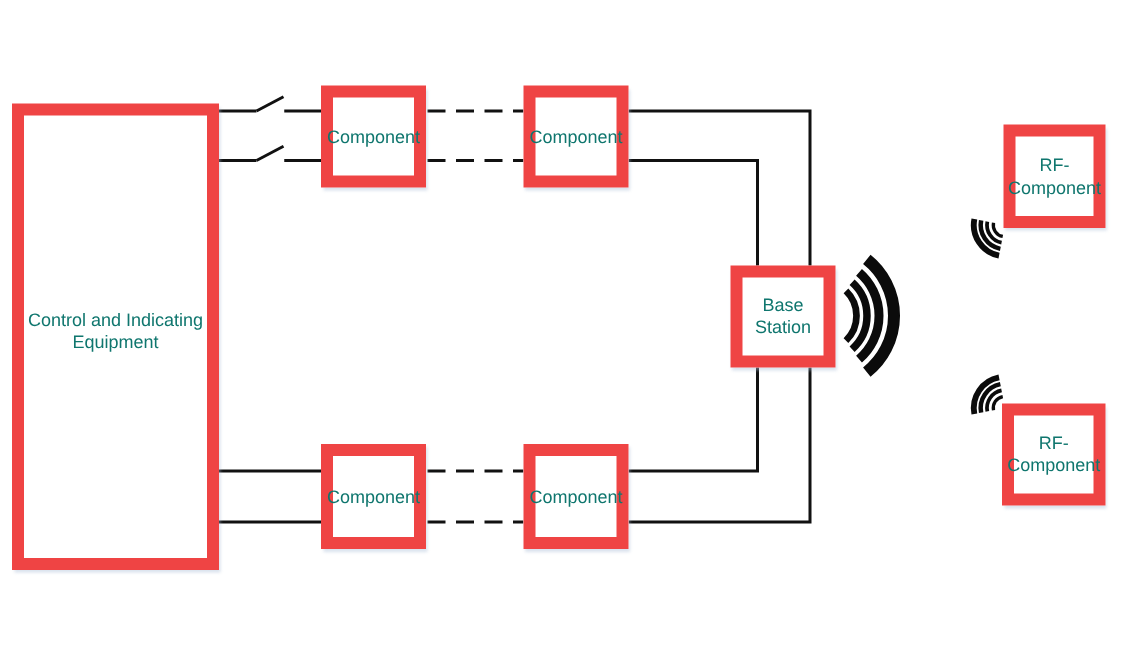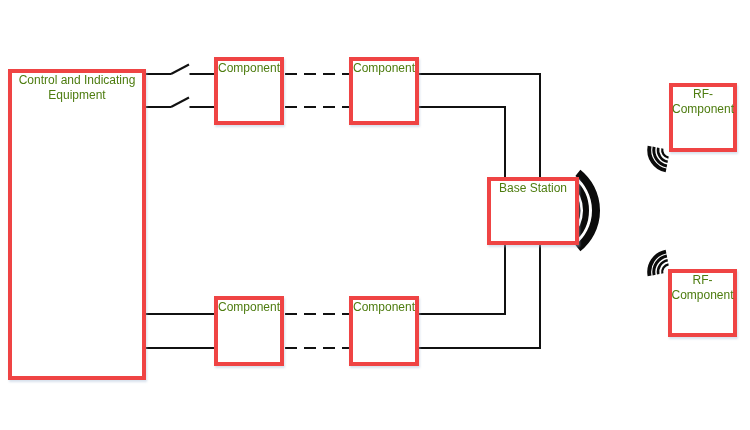--- a/index.html
+++ b/index.html
@@ -12,38 +12,38 @@
     overflow: hidden;
   }
   .wires {
     position: absolute;
     left: 0; top: 0;
     width: 750px; height: 430px;
   }
   .node {
     position: absolute;
     box-sizing: border-box;
-    border: 4px solid #ef4444;
+    border: 8px solid #ef4444;
     background: #ffffff;
     display: flex;
-    align-items: flex-start;
+    align-items: center;
     justify-content: center;
     text-align: center;
     font-size: 12px;
     line-height: 15px;
-    color: #4d7c0f;
+    color: #0f766e;
     box-shadow: 1px 2px 2px rgba(170,190,215,0.45);
   }
   .node .lbl { padding: 0 2px; }
   #node-control            { left: 8px;   top: 69px;  width: 138px; height: 311px; padding-bottom: 7px; }
   #node-component-top-1    { left: 214px; top: 57px;  width: 70px;  height: 68px; }
   #node-component-top-2    { left: 349px; top: 57px;  width: 70px;  height: 68px; }
   #node-component-bottom-1 { left: 214px; top: 296px; width: 70px;  height: 70px; }
   #node-component-bottom-2 { left: 349px; top: 296px; width: 70px;  height: 70px; }
-  #node-base-station       { left: 487px; top: 177px; width: 92px;  height: 68px; }
+  #node-base-station       { left: 487px; top: 177px; width: 70px;  height: 68px; }
   #node-rf-top             { left: 669px; top: 83px;  width: 68px;  height: 69px; }
   #node-rf-bottom          { left: 668px; top: 269px; width: 69px;  height: 68px; }
 </style>
 </head>
 <body>
 
 <div class="stage">
 
   <svg class="wires" viewBox="0 0 750 430" xmlns="http://www.w3.org/2000/svg">
     <g stroke="#111111" stroke-width="2" fill="none">

